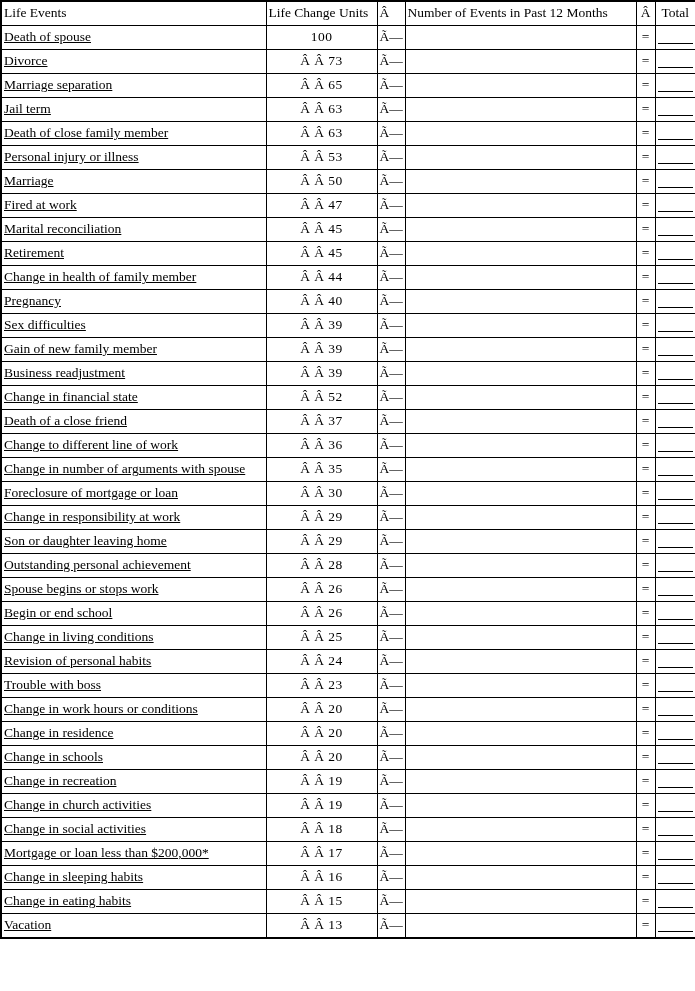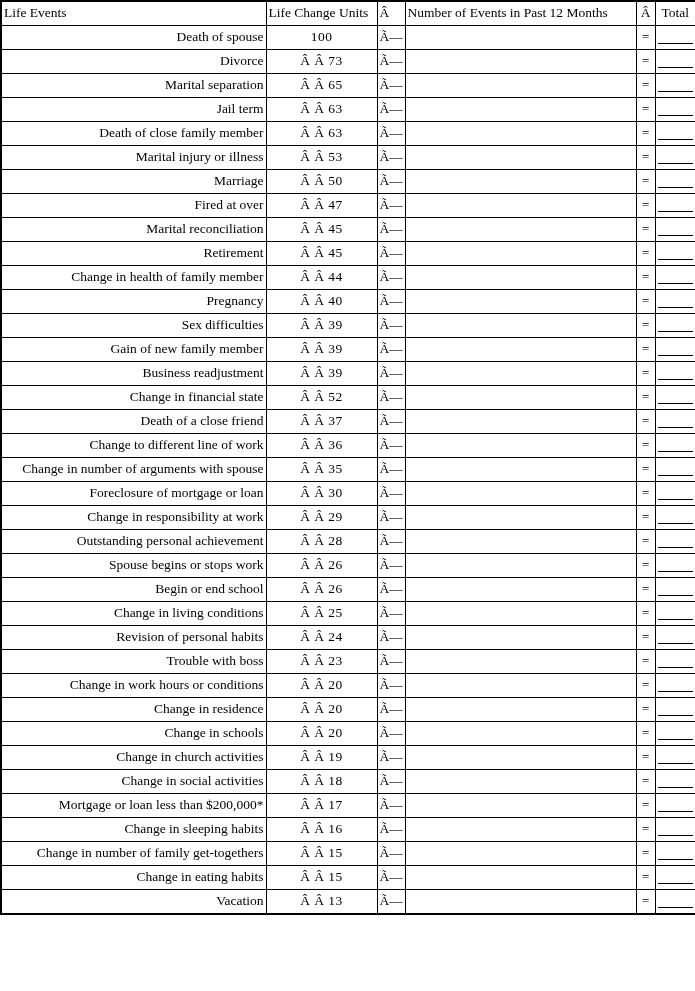--- a/index.html
+++ b/index.html
@@ -39,23 +39,24 @@
   col.c-times   { width: 28px;  }
   col.c-number  { width: 231px; }
   col.c-equals  { width: 19px;  }
   col.c-total   { width: 41px;  }
 
   .head-cell {
     text-align: left;
     font-size: 14px;
   }
   .cell-event {
-    text-align: right;
+    text-align: left;
     padding-left: 3px;
     font-size: 13.5px;
+    text-decoration: underline;
   }
   .cell-units {
     text-align: center;
     letter-spacing: 0.5px;
     margin-left: 16px;
   }
   .cell-times {
     text-align: left;
     padding-left: 1px;
     padding-right: 0;
@@ -127,21 +128,21 @@
         <td class="cell-event">Divorce</td>
         <td class="cell-units">Â Â 73</td>
         <td class="cell-times">Ã—</td>
         <td class="cell-number"><span class="blank-line"></span></td>
         <td class="cell-equals">=</td>
         <td class="cell-total">
           <span class="total-line"></span>
         </td>
       </tr>
       <tr>
-        <td class="cell-event">Marital separation</td>
+        <td class="cell-event">Marriage separation</td>
         <td class="cell-units">Â Â 65</td>
         <td class="cell-times">Ã—</td>
         <td class="cell-number"><span class="blank-line"></span></td>
         <td class="cell-equals">=</td>
         <td class="cell-total">
           <span class="total-line"></span>
         </td>
       </tr>
       <tr>
         <td class="cell-event">Jail term</td>
@@ -157,41 +158,41 @@
         <td class="cell-event">Death of close family member</td>
         <td class="cell-units">Â Â 63</td>
         <td class="cell-times">Ã—</td>
         <td class="cell-number"><span class="blank-line"></span></td>
         <td class="cell-equals">=</td>
         <td class="cell-total">
           <span class="total-line"></span>
         </td>
       </tr>
       <tr>
-        <td class="cell-event">Marital injury or illness</td>
+        <td class="cell-event">Personal injury or illness</td>
         <td class="cell-units">Â Â 53</td>
         <td class="cell-times">Ã—</td>
         <td class="cell-number"><span class="blank-line"></span></td>
         <td class="cell-equals">=</td>
         <td class="cell-total">
           <span class="total-line"></span>
         </td>
       </tr>
       <tr>
         <td class="cell-event">Marriage</td>
         <td class="cell-units">Â Â 50</td>
         <td class="cell-times">Ã—</td>
         <td class="cell-number"><span class="blank-line"></span></td>
         <td class="cell-equals">=</td>
         <td class="cell-total">
           <span class="total-line"></span>
         </td>
       </tr>
       <tr>
-        <td class="cell-event">Fired at over</td>
+        <td class="cell-event">Fired at work</td>
         <td class="cell-units">Â Â 47</td>
         <td class="cell-times">Ã—</td>
         <td class="cell-number"><span class="blank-line"></span></td>
         <td class="cell-equals">=</td>
         <td class="cell-total">
           <span class="total-line"></span>
         </td>
       </tr>
       <tr>
         <td class="cell-event">Marital reconciliation</td>
@@ -317,20 +318,30 @@
         <td class="cell-event">Change in responsibility at work</td>
         <td class="cell-units">Â Â 29</td>
         <td class="cell-times">Ã—</td>
         <td class="cell-number"><span class="blank-line"></span></td>
         <td class="cell-equals">=</td>
         <td class="cell-total">
           <span class="total-line"></span>
         </td>
       </tr>
       <tr>
+        <td class="cell-event">Son or daughter leaving home</td>
+        <td class="cell-units">Â Â 29</td>
+        <td class="cell-times">Ã—</td>
+        <td class="cell-number"><span class="blank-line"></span></td>
+        <td class="cell-equals">=</td>
+        <td class="cell-total">
+          <span class="total-line"></span>
+        </td>
+      </tr>
+      <tr>
         <td class="cell-event">Outstanding personal achievement</td>
         <td class="cell-units">Â Â 28</td>
         <td class="cell-times">Ã—</td>
         <td class="cell-number"><span class="blank-line"></span></td>
         <td class="cell-equals">=</td>
         <td class="cell-total">
           <span class="total-line"></span>
         </td>
       </tr>
       <tr>
@@ -407,20 +418,30 @@
         <td class="cell-event">Change in schools</td>
         <td class="cell-units">Â Â 20</td>
         <td class="cell-times">Ã—</td>
         <td class="cell-number"><span class="blank-line"></span></td>
         <td class="cell-equals">=</td>
         <td class="cell-total">
           <span class="total-line"></span>
         </td>
       </tr>
       <tr>
+        <td class="cell-event">Change in recreation</td>
+        <td class="cell-units">Â Â 19</td>
+        <td class="cell-times">Ã—</td>
+        <td class="cell-number"><span class="blank-line"></span></td>
+        <td class="cell-equals">=</td>
+        <td class="cell-total">
+          <span class="total-line"></span>
+        </td>
+      </tr>
+      <tr>
         <td class="cell-event">Change in church activities</td>
         <td class="cell-units">Â Â 19</td>
         <td class="cell-times">Ã—</td>
         <td class="cell-number"><span class="blank-line"></span></td>
         <td class="cell-equals">=</td>
         <td class="cell-total">
           <span class="total-line"></span>
         </td>
       </tr>
       <tr>
@@ -439,30 +460,20 @@
         <td class="cell-times">Ã—</td>
         <td class="cell-number"><span class="blank-line"></span></td>
         <td class="cell-equals">=</td>
         <td class="cell-total">
           <span class="total-line"></span>
         </td>
       </tr>
       <tr>
         <td class="cell-event">Change in sleeping habits</td>
         <td class="cell-units">Â Â 16</td>
-        <td class="cell-times">Ã—</td>
-        <td class="cell-number"><span class="blank-line"></span></td>
-        <td class="cell-equals">=</td>
-        <td class="cell-total">
-          <span class="total-line"></span>
-        </td>
-      </tr>
-      <tr>
-        <td class="cell-event">Change in number of family get-togethers</td>
-        <td class="cell-units">Â Â 15</td>
         <td class="cell-times">Ã—</td>
         <td class="cell-number"><span class="blank-line"></span></td>
         <td class="cell-equals">=</td>
         <td class="cell-total">
           <span class="total-line"></span>
         </td>
       </tr>
       <tr>
         <td class="cell-event">Change in eating habits</td>
         <td class="cell-units">Â Â 15</td>

